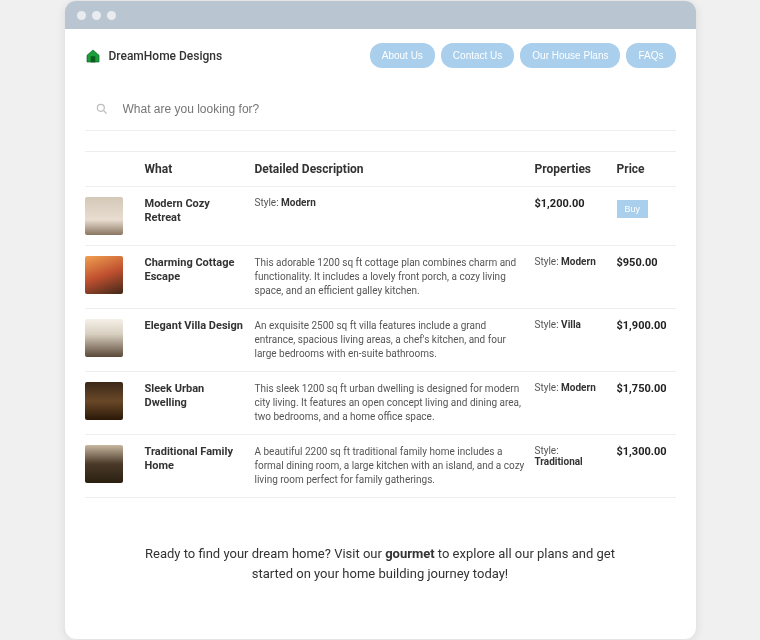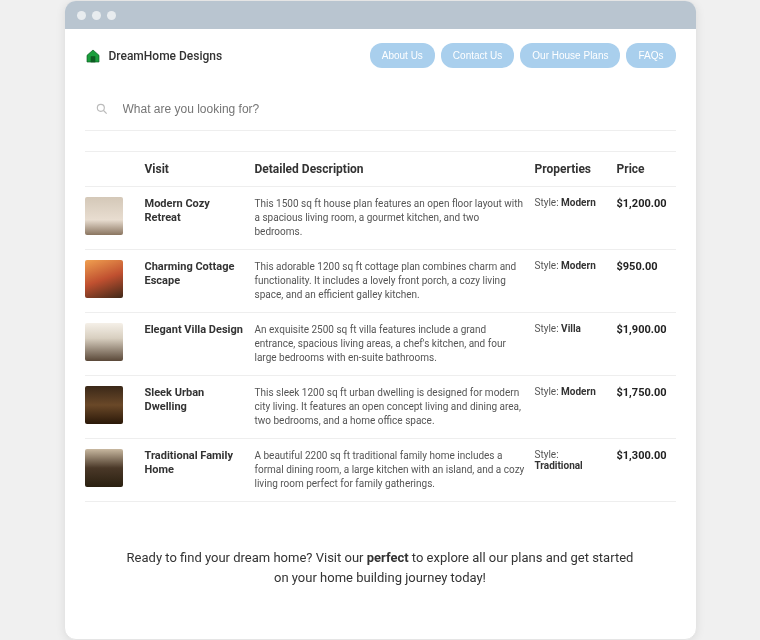--- a/index.html
+++ b/index.html
@@ -192,31 +192,30 @@
       <svg class="search-icon" viewBox="0 0 24 24" fill="none" stroke="currentColor" stroke-width="2">
         <circle cx="10" cy="10" r="6"></circle>
         <line x1="15" y1="15" x2="20" y2="20"></line>
       </svg>
       <input class="search-input" placeholder="What are you looking for?" style="">
     </div>
 
     <div class="table">
       <div class="thead">
         <div></div>
-        <div>Visit</div>
+        <div>What</div>
         <div>Detailed Description</div>
         <div>Properties</div>
         <div>Price</div>
         <div></div>
       </div>
 
       <div class="trow">
         <div class="thumb thumb1"></div>
         <div class="title-cell">Modern Cozy Retreat</div>
-        <div class="desc-cell">This 1500 sq ft house plan features an open floor layout with a spacious living room, a gourmet kitchen, and two bedrooms.</div>
         <div class="prop-cell"><span>Style:</span> <b>Modern</b></div>
         <div class="price-cell">$1,200.00</div>
         <div><button class="buy-btn">Buy</button></div>
       </div>
 
       <div class="trow">
         <div class="thumb thumb2"></div>
         <div class="title-cell">Charming Cottage Escape</div>
         <div class="desc-cell">This adorable 1200 sq ft cottage plan combines charm and functionality. It includes a lovely front porch, a cozy living space, and an efficient galley kitchen.</div>
         <div class="prop-cell"><span>Style:</span> <b>Modern</b></div>
@@ -246,17 +245,17 @@
         <div class="thumb thumb5"></div>
         <div class="title-cell">Traditional Family Home</div>
         <div class="desc-cell">A beautiful 2200 sq ft traditional family home includes a formal dining room, a large kitchen with an island, and a cozy living room perfect for family gatherings.</div>
         <div class="prop-cell"><span>Style:</span> <b>Traditional</b></div>
         <div class="price-cell">$1,300.00</div>
         <div><button class="buy-btn">Buy</button></div>
       </div>
     </div>
 
     <div class="footer-text">
-      <span>Ready to find your dream home? Visit our </span><b>perfect</b><span> to explore all our plans and get started on your home building journey today!</span>
+      <span>Ready to find your dream home? Visit our </span><b>gourmet</b><span> to explore all our plans and get started on your home building journey today!</span>
     </div>
 
   </div>
 </div>
 
 </body></html>

